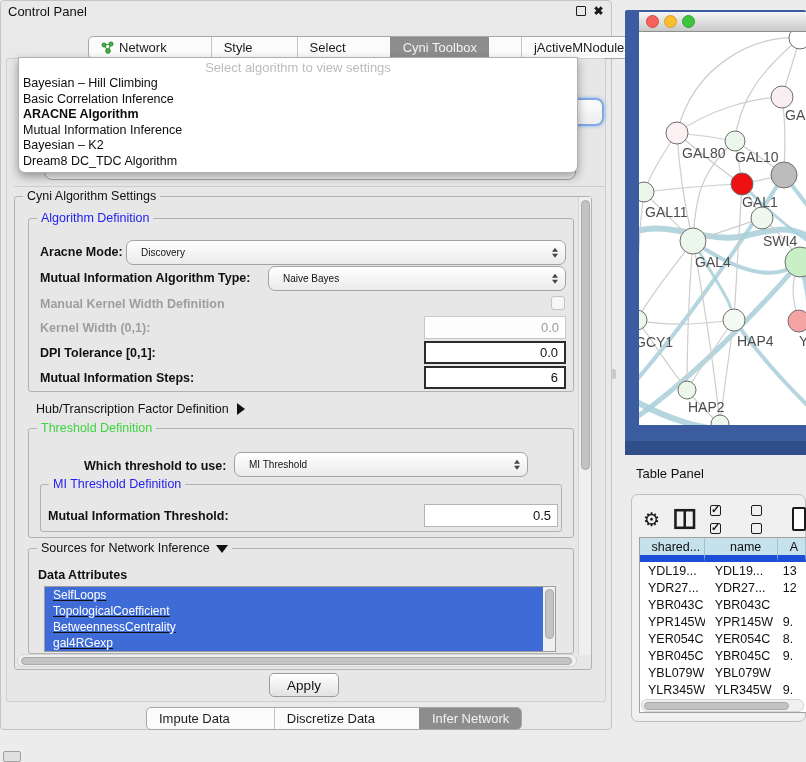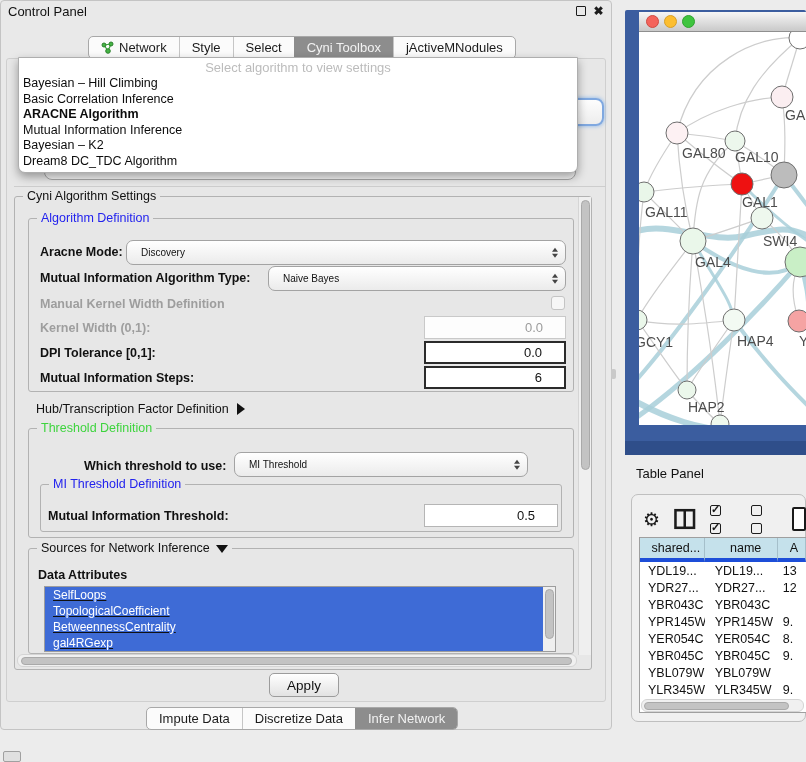--- a/index.html
+++ b/index.html
@@ -13,21 +13,21 @@
                border:1px solid #c4c4c4; border-radius:4px; }
   #cp-titlebar { left:0; top:8; width:612px; height:22px; display:flex; align-items:center;
                  padding:0 8px; font-size:13px; }
   #cp-title { flex:1; }
   .win-btn { width:11px; height:11px; margin-left:7px; display:flex; align-items:center;
              justify-content:center; font-size:12px; font-weight:bold; color:#1c1c1c; }
   #float-box { border:1.5px solid #1c1c1c; border-radius:1px; width:10px; height:10px; }
 
   
   .tabbar { display:inline-flex; align-items:stretch; background:#fbfbfb;
-            border:1px solid #a8a8a8; border-radius:5px; overflow:hidden; height:23px; }
+            border:1px solid #a8a8a8; border-radius:5px; overflow:hidden; height:23px;gap:32px; }
   .tab { padding:0 12px; display:flex; align-items:center; gap:5px; font-size:13px;
          border-left:1px solid #c6c6c6; white-space:nowrap; color:#1b1b1b; }
   .tab:first-child { border-left:none; }
   .tab.sel { background:#8d8d8d; color:#f2f2f2; border-left-color:#8d8d8d; }
 
   #cp-content { left:6px; top:58px; width:600px; height:644px; background:#e7e7e7;
                 border:1px solid #cfcfcf; border-radius:3px; }
 
   
   .frag-combo2 { left:44px; top:150px; width:532px; height:30px; border:1px solid #a9a9a9;
@@ -59,21 +59,21 @@
   .combo { display:flex; align-items:center; border:1px solid #a3a3a3; border-radius:7px;
            background:linear-gradient(#ffffff,#ebebeb); font-size:10px; padding-left:14px;
            position:absolute; }
   .spin { position:absolute; right:7px; top:50%; transform:translateY(-50%); width:7px; }
   .spin:before, .spin:after { content:""; display:block; width:0; height:0; margin:1.5px auto;
            border-left:3.5px solid transparent; border-right:3.5px solid transparent; }
   .spin:before { border-bottom:4px solid #444; }
   .spin:after  { border-top:4px solid #444; }
 
   .field { position:absolute; border:1px solid #b5b5b5; background:#ffffff; font-size:13px;
-           display:flex; align-items:center; justify-content:flex-end; padding-right:22px; }
+           display:flex; align-items:center; justify-content:flex-end; padding-right:6px; }
   .field.strong { border:2px solid #2b2b2b; }
   .field.dis { color:#9c9c9c; border-color:#c9c9c9; background:#fdfdfd; }
 
   .checkbox { position:absolute; width:14px; height:14px; border:1px solid #c4c4c4;
               border-radius:3px; background:#f6f6f6; }
 
   .tri-right { display:inline-block; width:0; height:0; border-top:6px solid transparent;
                border-bottom:6px solid transparent; border-left:8px solid #111; margin-left:8px; }
   .tri-down  { display:inline-block; width:0; height:0; border-left:6px solid transparent;
                border-right:6px solid transparent; border-top:8px solid #111; margin-left:6px;
@@ -112,21 +112,21 @@
   .gear { font-size:19px; color:#181818; line-height:1; }
   .ckbox { display:inline-block; width:11px; height:11px; border:1.7px solid #1c1c1c;
            border-radius:2px; position:relative; margin-right:3px; vertical-align:middle; }
   .ckbox.on:after { content:"✓"; position:absolute; left:0.5px; top:-3.5px; font-size:11px;
                     font-weight:bold; color:#1c1c1c; }
   .pagefrag { width:14px; height:24px; border:2.5px solid #1a1a1a; border-radius:2px; background:#fff; }
 
   #tbl { left:639px; top:537px; width:167px; height:176px; border:1px solid #9f9f9f;
          border-right:none; background:#fff; overflow:hidden; }
   #tbl-head { display:flex; height:24px; }
-  .th { background:#c5e1eb; border-right:1px solid #a5bfca; border-bottom:4px solid #1d4ed8;
+  .th { background:#c5e1eb; border-right:1px solid #a5bfca; border-bottom:7px solid #1d4ed8;
         font-size:12.5px; display:flex; align-items:center; justify-content:center;
         white-space:nowrap; overflow:hidden; }
   .tr { display:flex; height:17px; }
   .td { font-size:12.5px; white-space:nowrap; overflow:hidden; display:flex; align-items:center; }
   .c0 { width:69px; padding-left:8px; }
   .c1 { width:78px; padding-left:10px; }
   .c2 { width:30px; padding-left:5px; }
   #tbl-hsb { left:641px; top:699px; width:163px; height:13px; z-index:20; }
   #tbl-hsb .thumb { position:absolute; left:2px; top:1.5px; width:145px; height:8px; }
 

